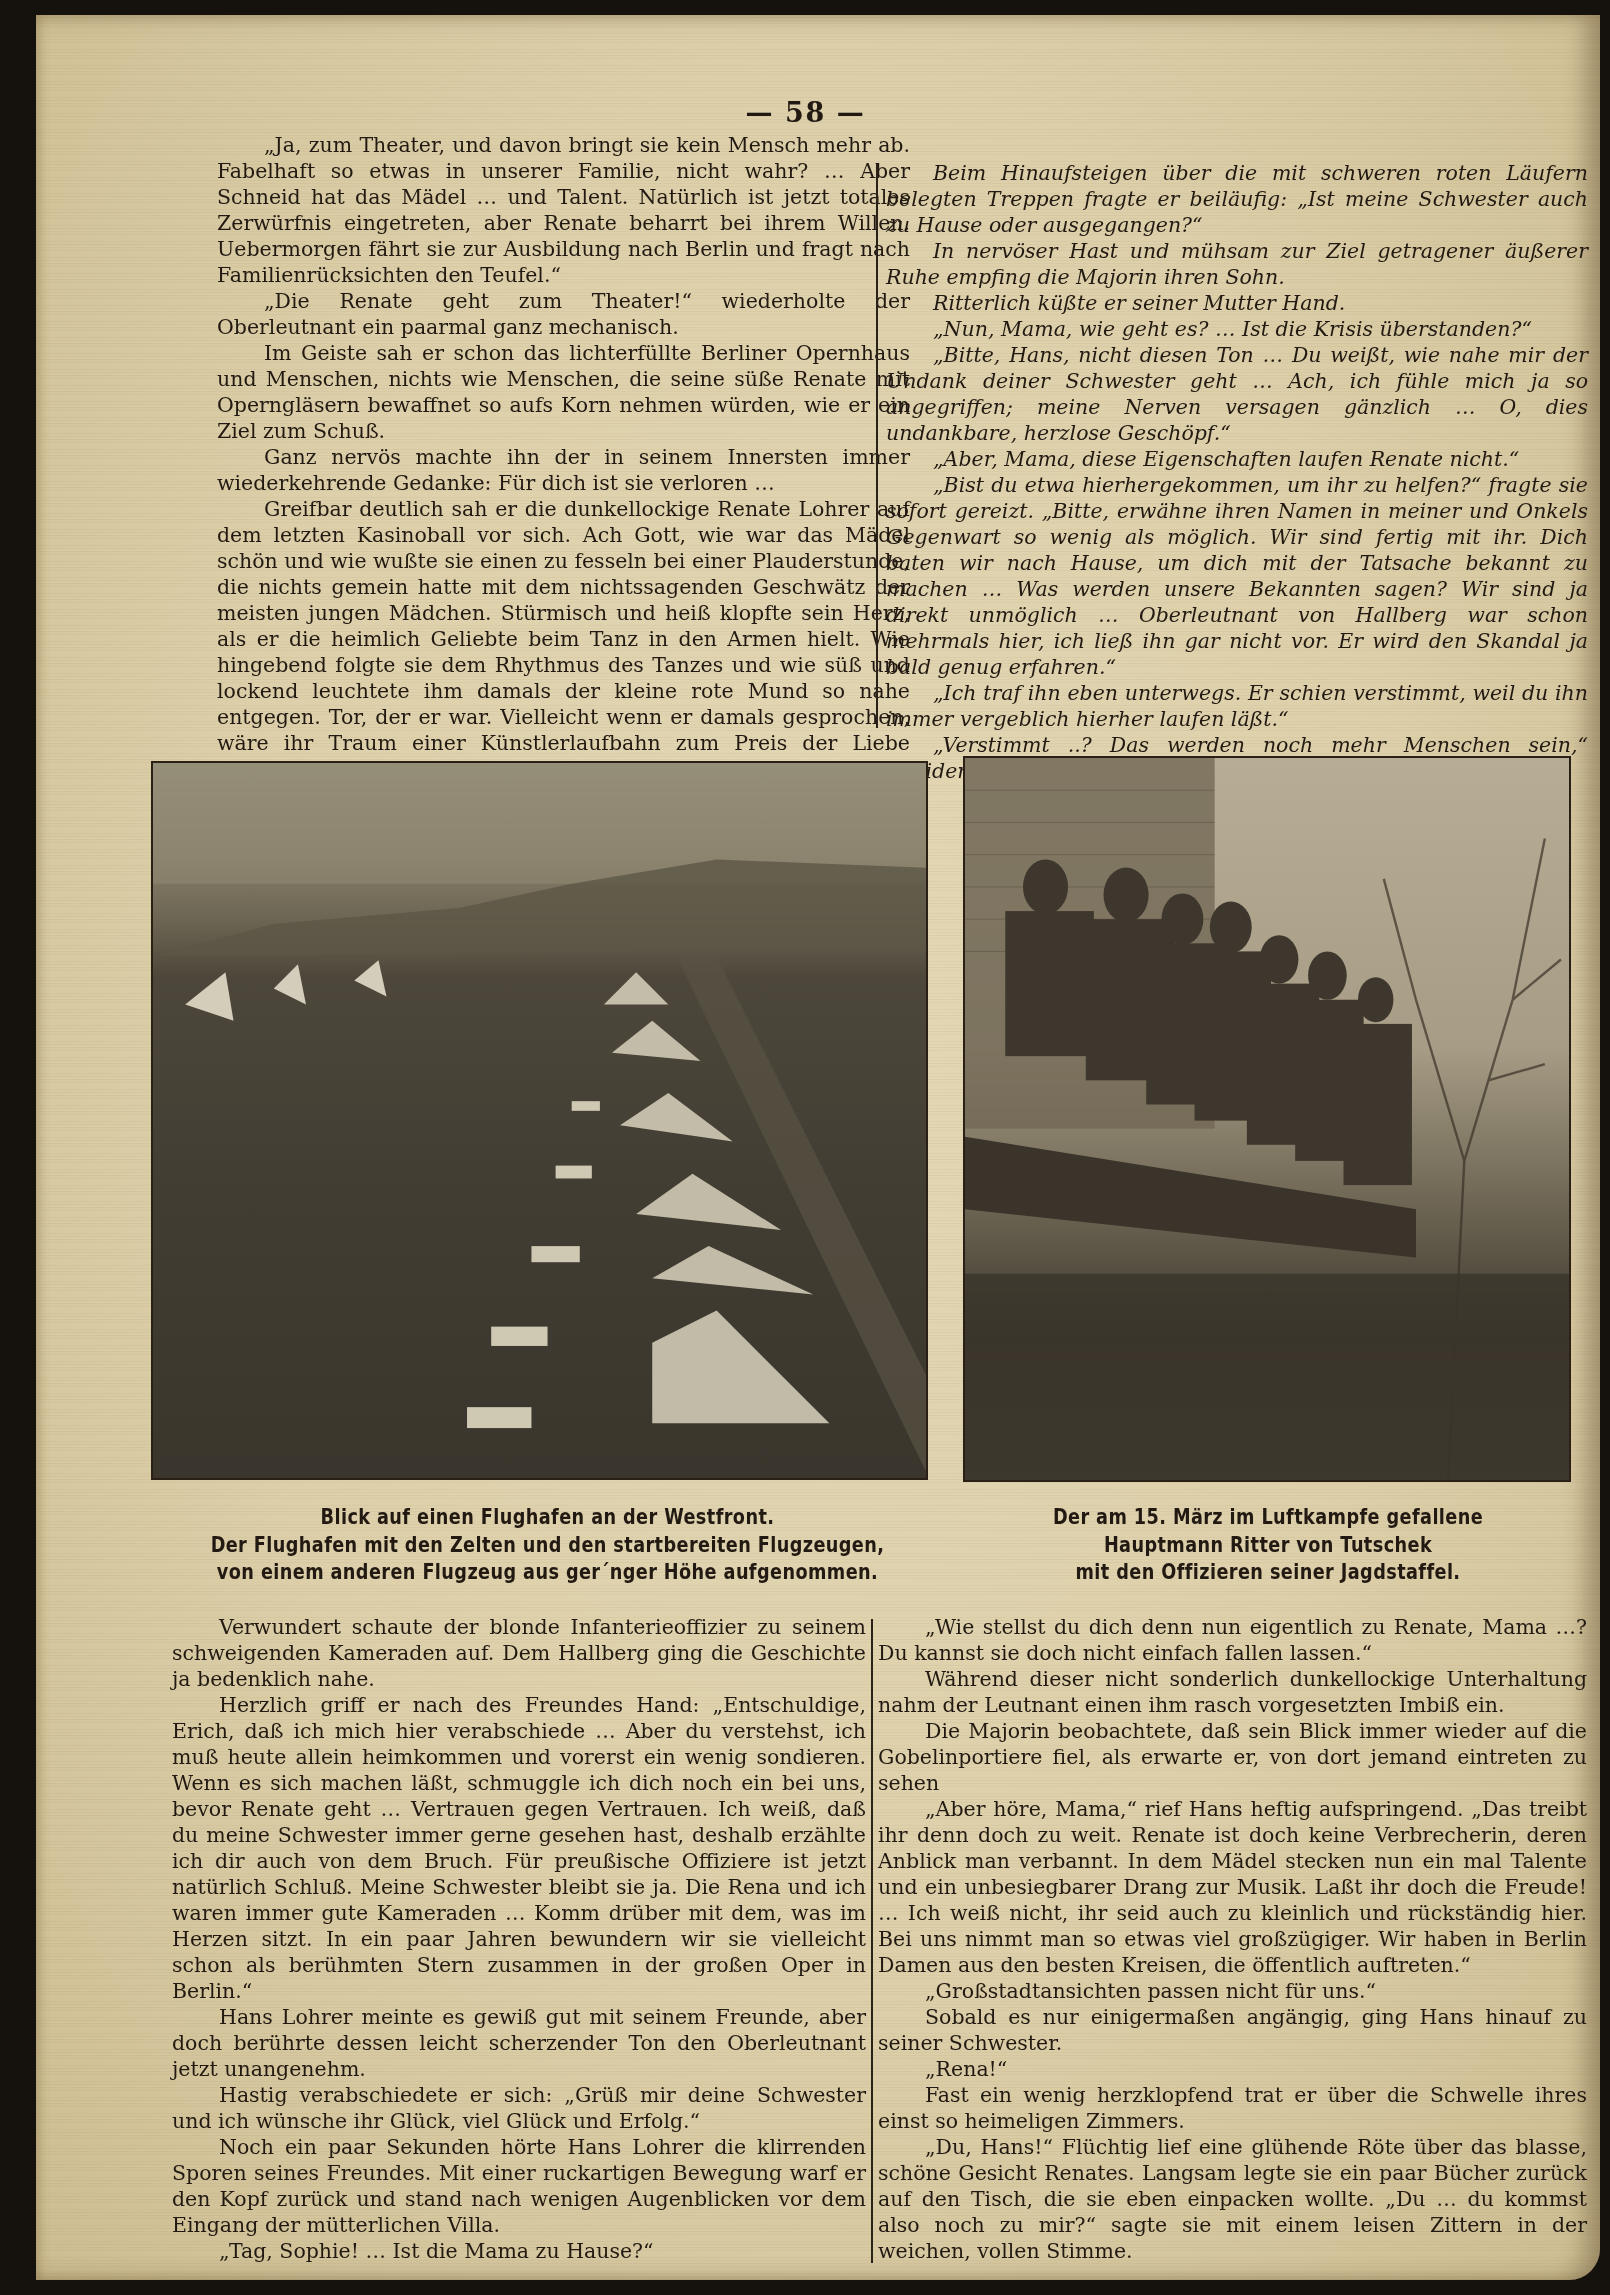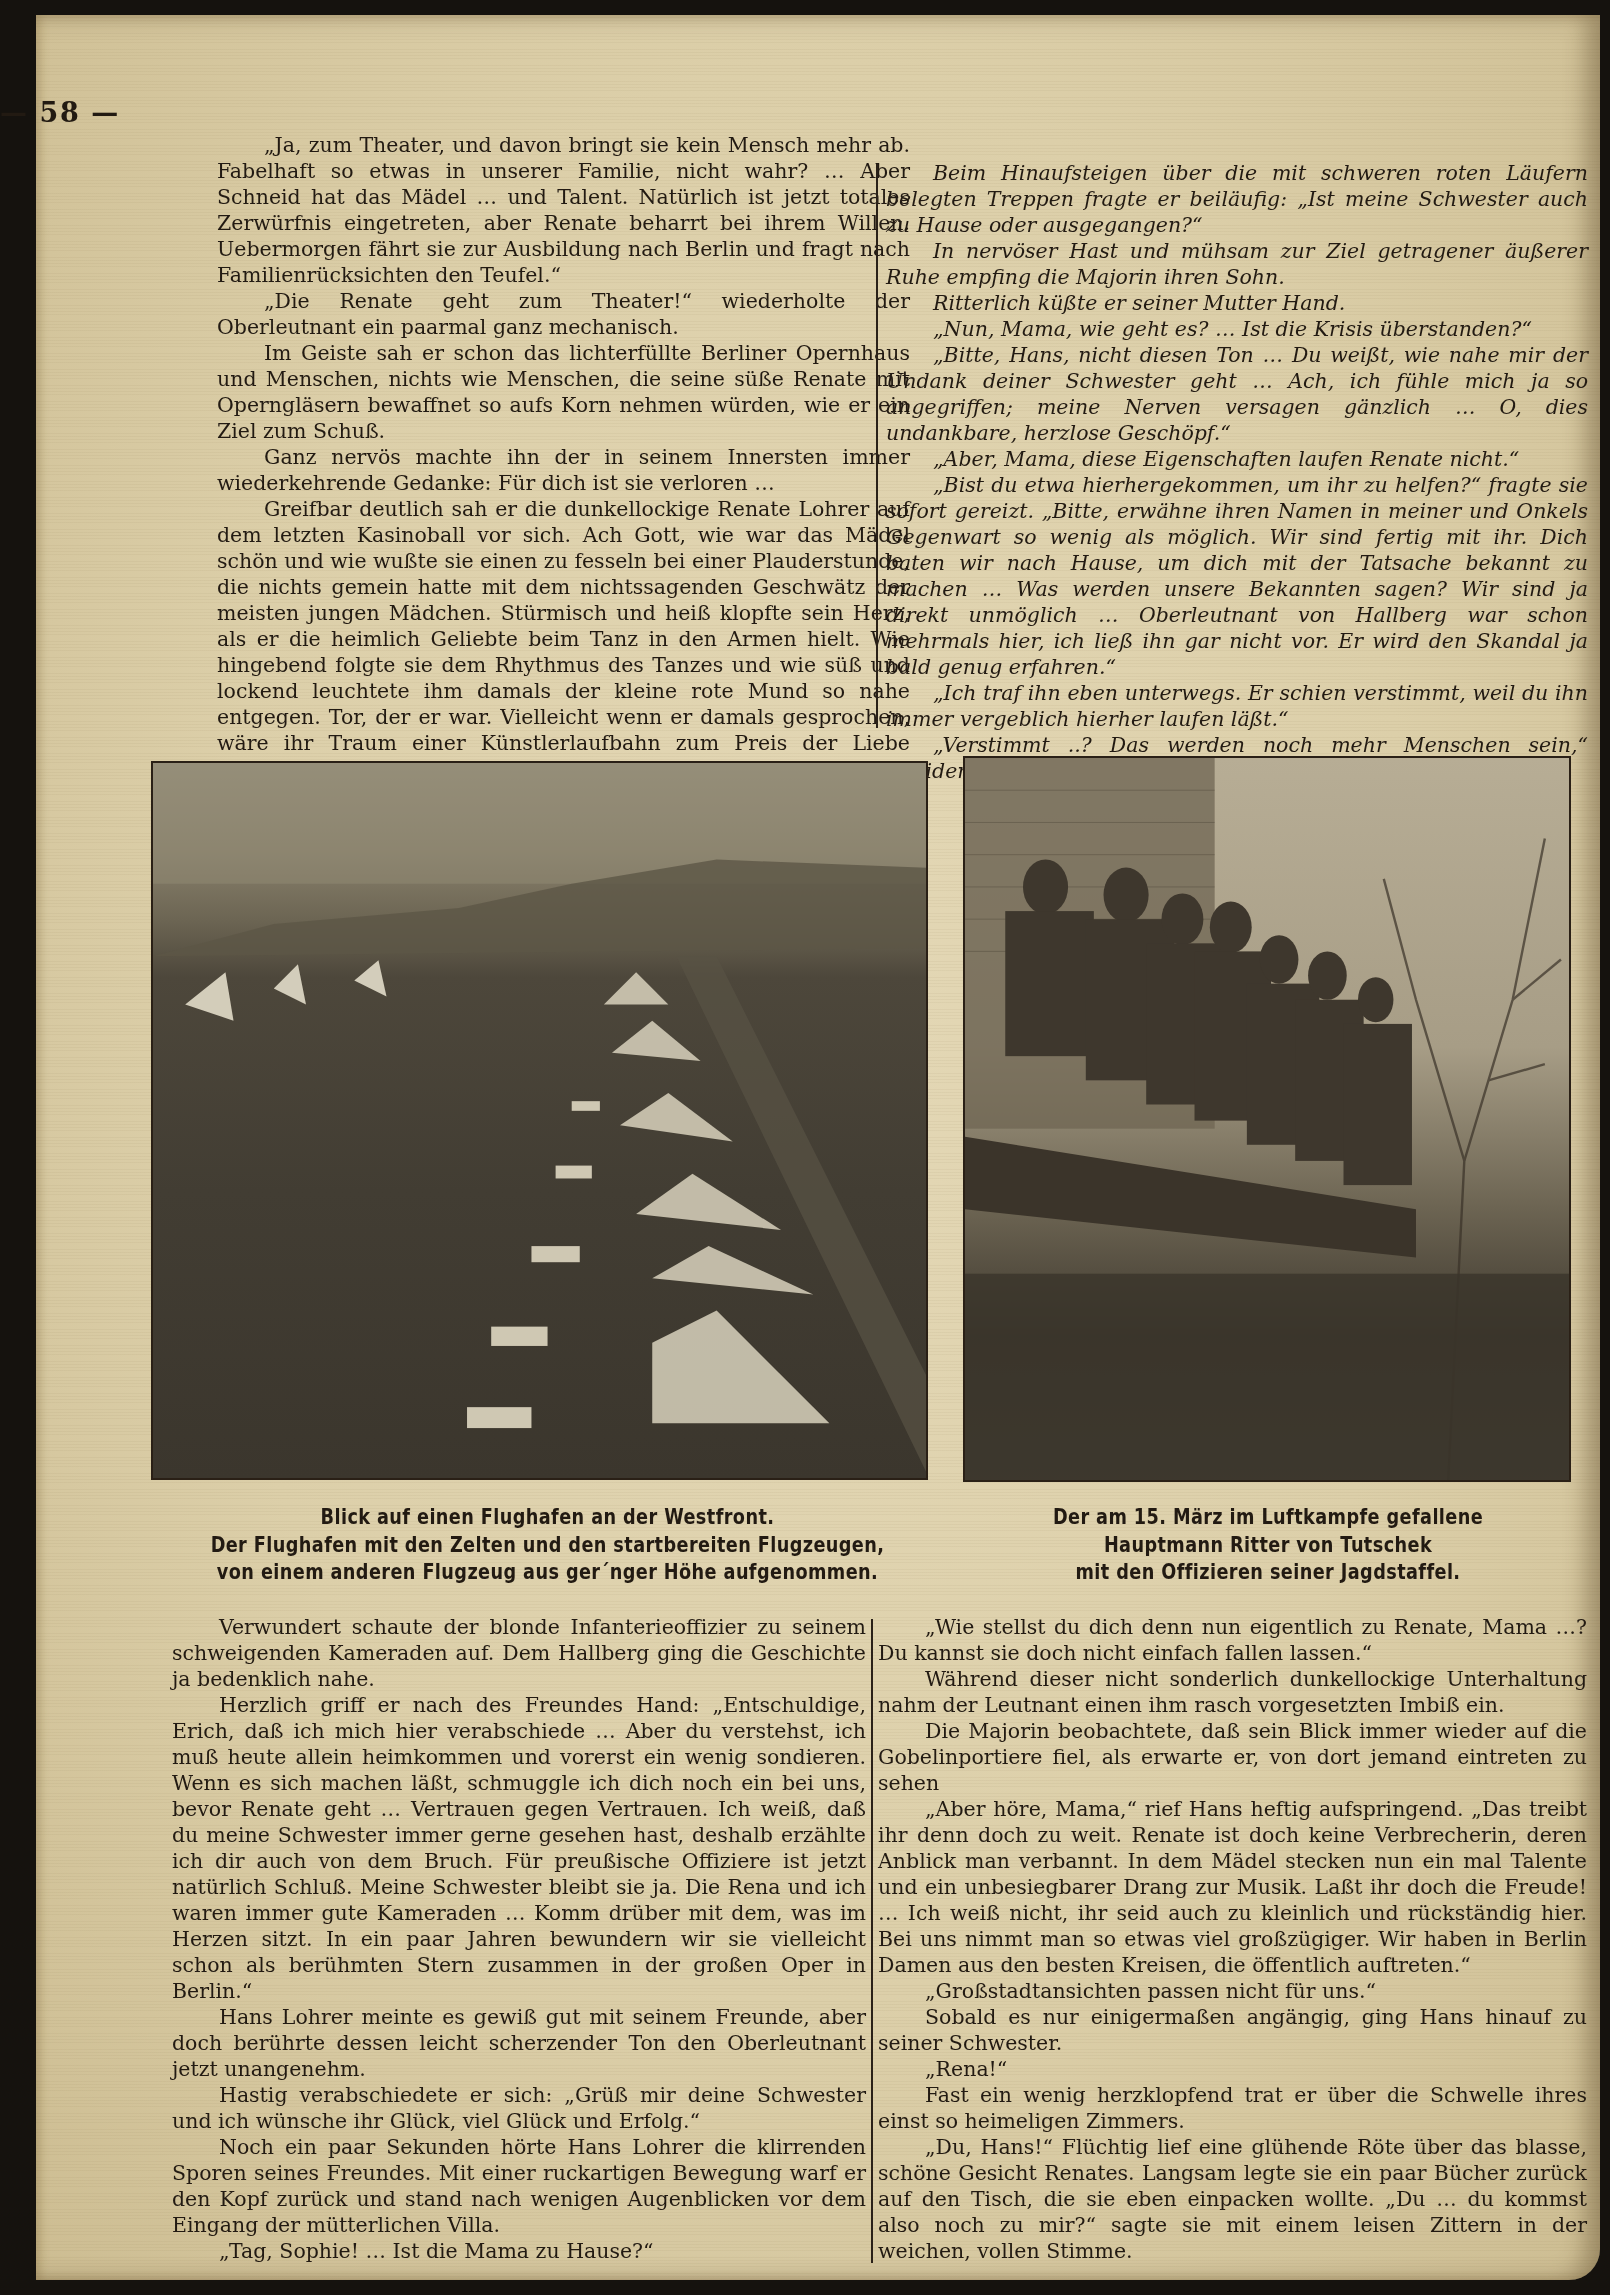--- a/index.html
+++ b/index.html
@@ -13,21 +13,21 @@
   .paper {
     position: absolute; left: 36px; top: 14.5px; width: 1564px; height: 2265px;
     background:
       repeating-linear-gradient(0deg, rgba(120,100,60,0.06) 0px, rgba(120,100,60,0.06) 0.8px, transparent 0.8px, transparent 3.2px),
       radial-gradient(ellipse at 50% 45%, #e4d8b6 0%, #dccfa9 55%, #cdbd92 100%);
     border-bottom-right-radius: 31px;
     box-shadow: inset -14.5px 0 21px rgba(70,50,20,0.35), inset 4.8px 0 8px rgba(120,90,40,0.25);
   }
   .page-number {
     position: absolute; left: 0; width: 1611px; top: 97px;
-    font-size: 27px; font-weight: bold; letter-spacing: 1.6px;
+    text-align: center; font-size: 27px; font-weight: bold; letter-spacing: 1.6px;
     font-family: "DejaVu Serif", serif;
   }
   .col {
     position: absolute;
     font-size: 20.5px; line-height: 26px;
     text-align: justify; hyphens: manual;
   }
   .col p { margin: 0; text-indent: 47px; }
   .rule-v { position: absolute; width: 2.4px; background: #2a2118; }
   .col-top-left  { left: 173px;  top: 132px; width: 693px; margin-left: 44px; }

